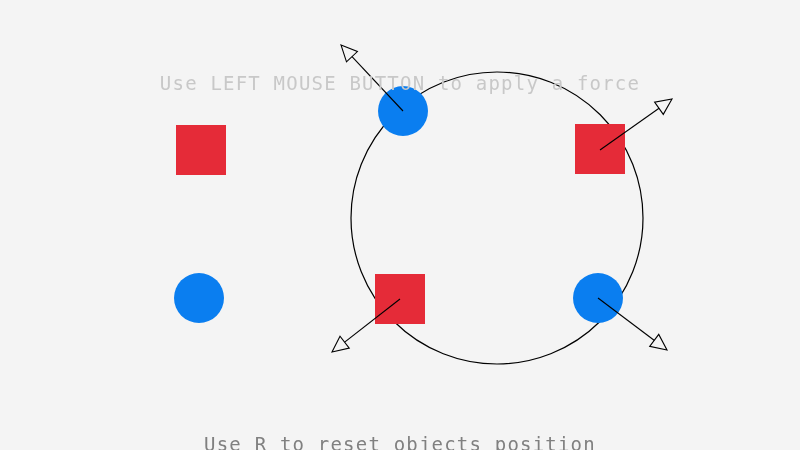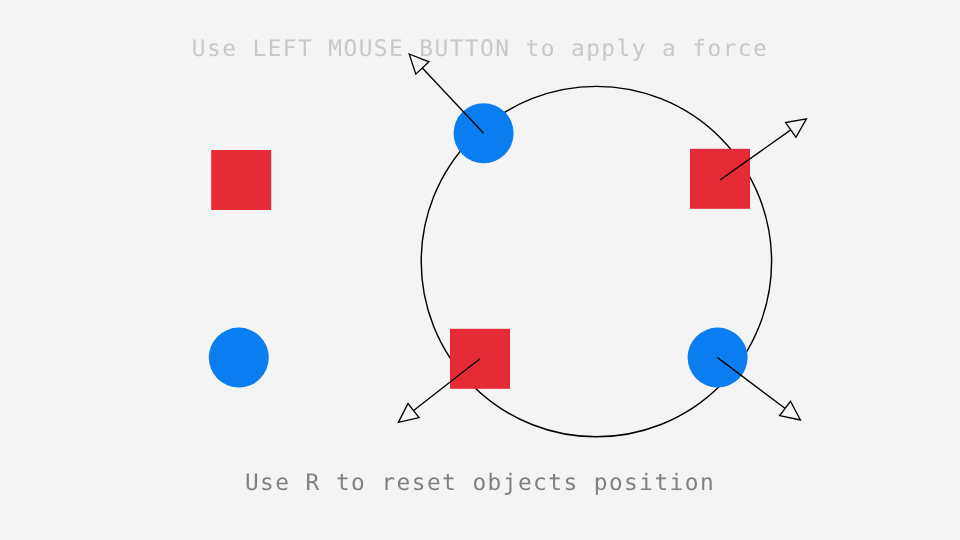--- a/index.html
+++ b/index.html
@@ -25,20 +25,21 @@
   .hint-text {
     position: absolute;
     left: 0;
     width: 800px;
     text-align: center;
     font-family: "DejaVu Sans Mono", "Liberation Mono", monospace;
     font-weight: 400;
     letter-spacing: 1.2px;
     white-space: pre;
     user-select: none;
+    margin-top: 42px;
   }
   #hint-top {
     top: 30px;
     font-size: 19px;
     line-height: 22px;
   }
   #hint-bottom {
     top: 391px;
     font-size: 19px;
     line-height: 22px;

